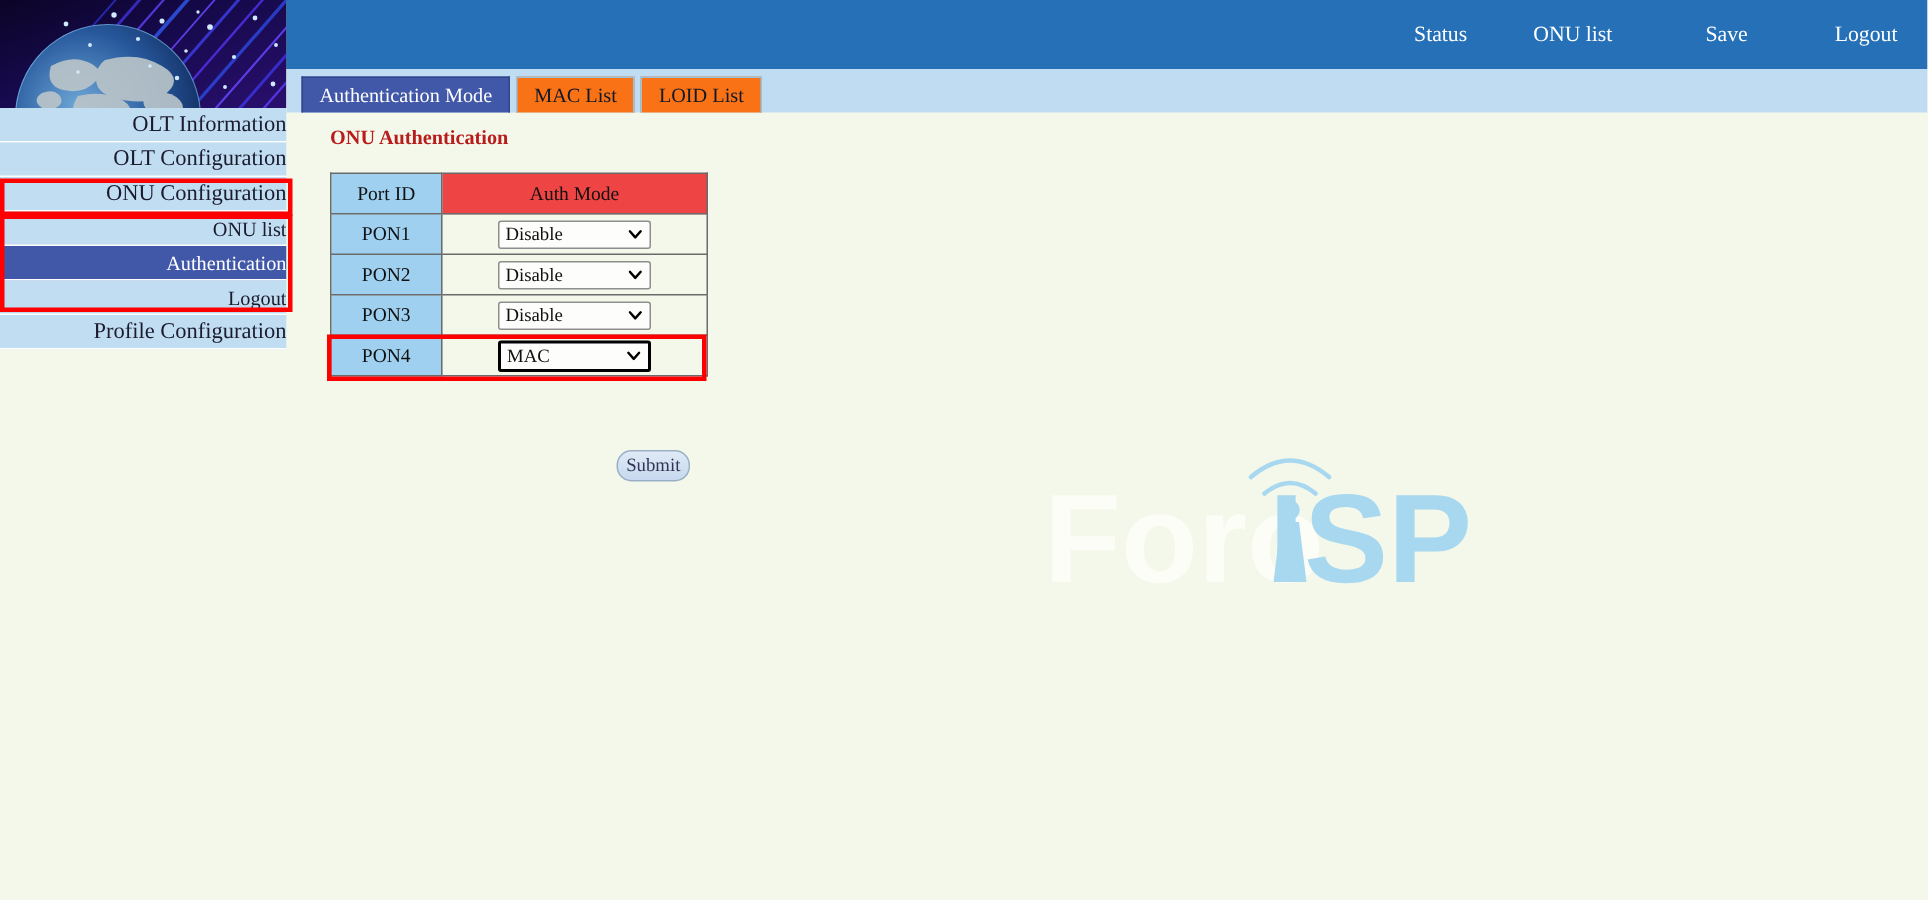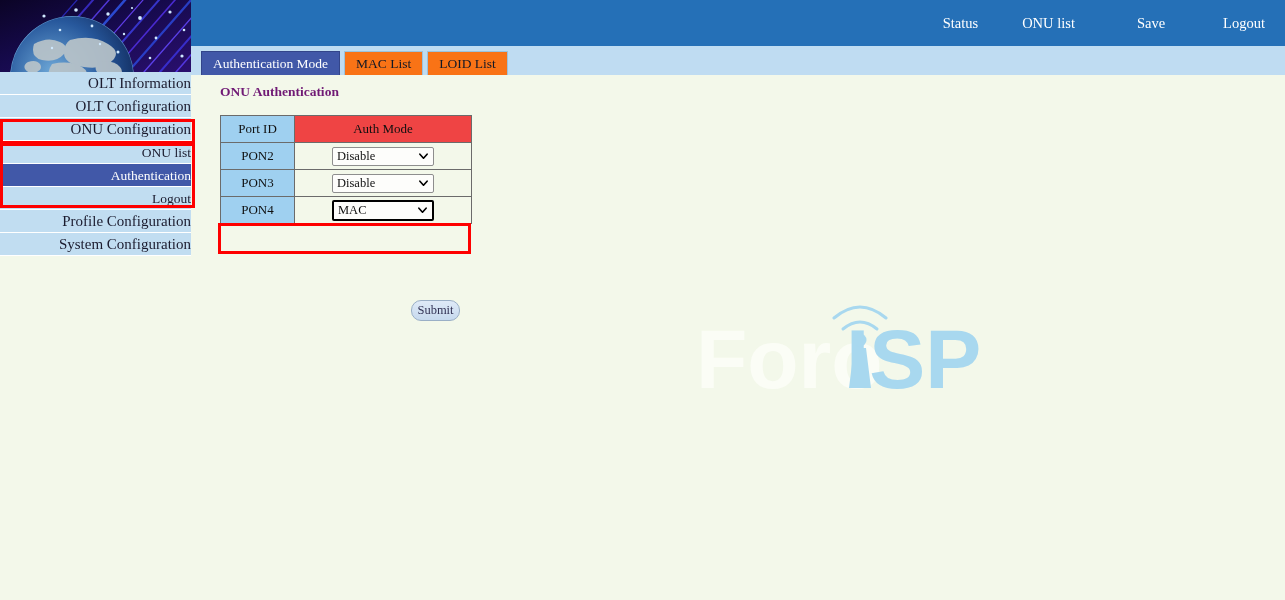--- a/index.html
+++ b/index.html
@@ -133,21 +133,21 @@
     background: #4158a8;
     color: #ffffff;
     border-color: #33458a;
   }
 
   .section-title {
     position: absolute;
     left: 29px; top: 38px;
     font-size: 13.5px;
     font-weight: bold;
-    color: #701a75;
+    color: #b91c1c;
   }
 
   
   table.auth {
     position: absolute;
     left: 29px; top: 69px;
     border-collapse: collapse;
     background: #f3f8ea;
   }
   table.auth td, table.auth th {
@@ -300,41 +300,53 @@
   </div>
 
   <div class="sidebar">
     <div class="side-item">OLT Information</div>
     <div class="side-item">OLT Configuration</div>
     <div class="side-item">ONU Configuration</div>
     <div class="side-item sub">ONU list</div>
     <div class="side-item sub active">Authentication</div>
     <div class="side-item sub">Logout</div>
     <div class="side-item">Profile Configuration</div>
-    <div class="side-item">System Configuration</div>
   </div>
 
   <div class="main">
 
     <div class="tabbar">
       <div class="tab active">Authentication Mode</div>
       <div class="tab">MAC List</div>
       <div class="tab">LOID List</div>
     </div>
 
     <div class="section-title">ONU Authentication</div>
 
     <table class="auth">
       <thead>
         <tr>
           <th class="col-port">Port ID</th>
           <th class="col-mode">Auth Mode</th>
         </tr>
       </thead>
       <tbody>
+        <tr>
+          <td class="portcell">PON1</td>
+          <td class="modecell">
+            <div class="sel">
+              <span>Disable</span>
+              <span class="chev">
+                <svg viewBox="0 0 10 10">
+                    <path d="M1 3 L5 7.5 L9 3" fill="none" stroke="#000" stroke-width="1.8" stroke-linecap="round" stroke-linejoin="round"></path>
+                  </svg>
+              </span>
+            </div>
+          </td>
+        </tr>
         <tr>
           <td class="portcell">PON2</td>
           <td class="modecell">
             <div class="sel">
               <span>Disable</span>
               <span class="chev">
                 <svg viewBox="0 0 10 10">
                     <path d="M1 3 L5 7.5 L9 3" fill="none" stroke="#000" stroke-width="1.8" stroke-linecap="round" stroke-linejoin="round"></path>
                   </svg>
               </span>

